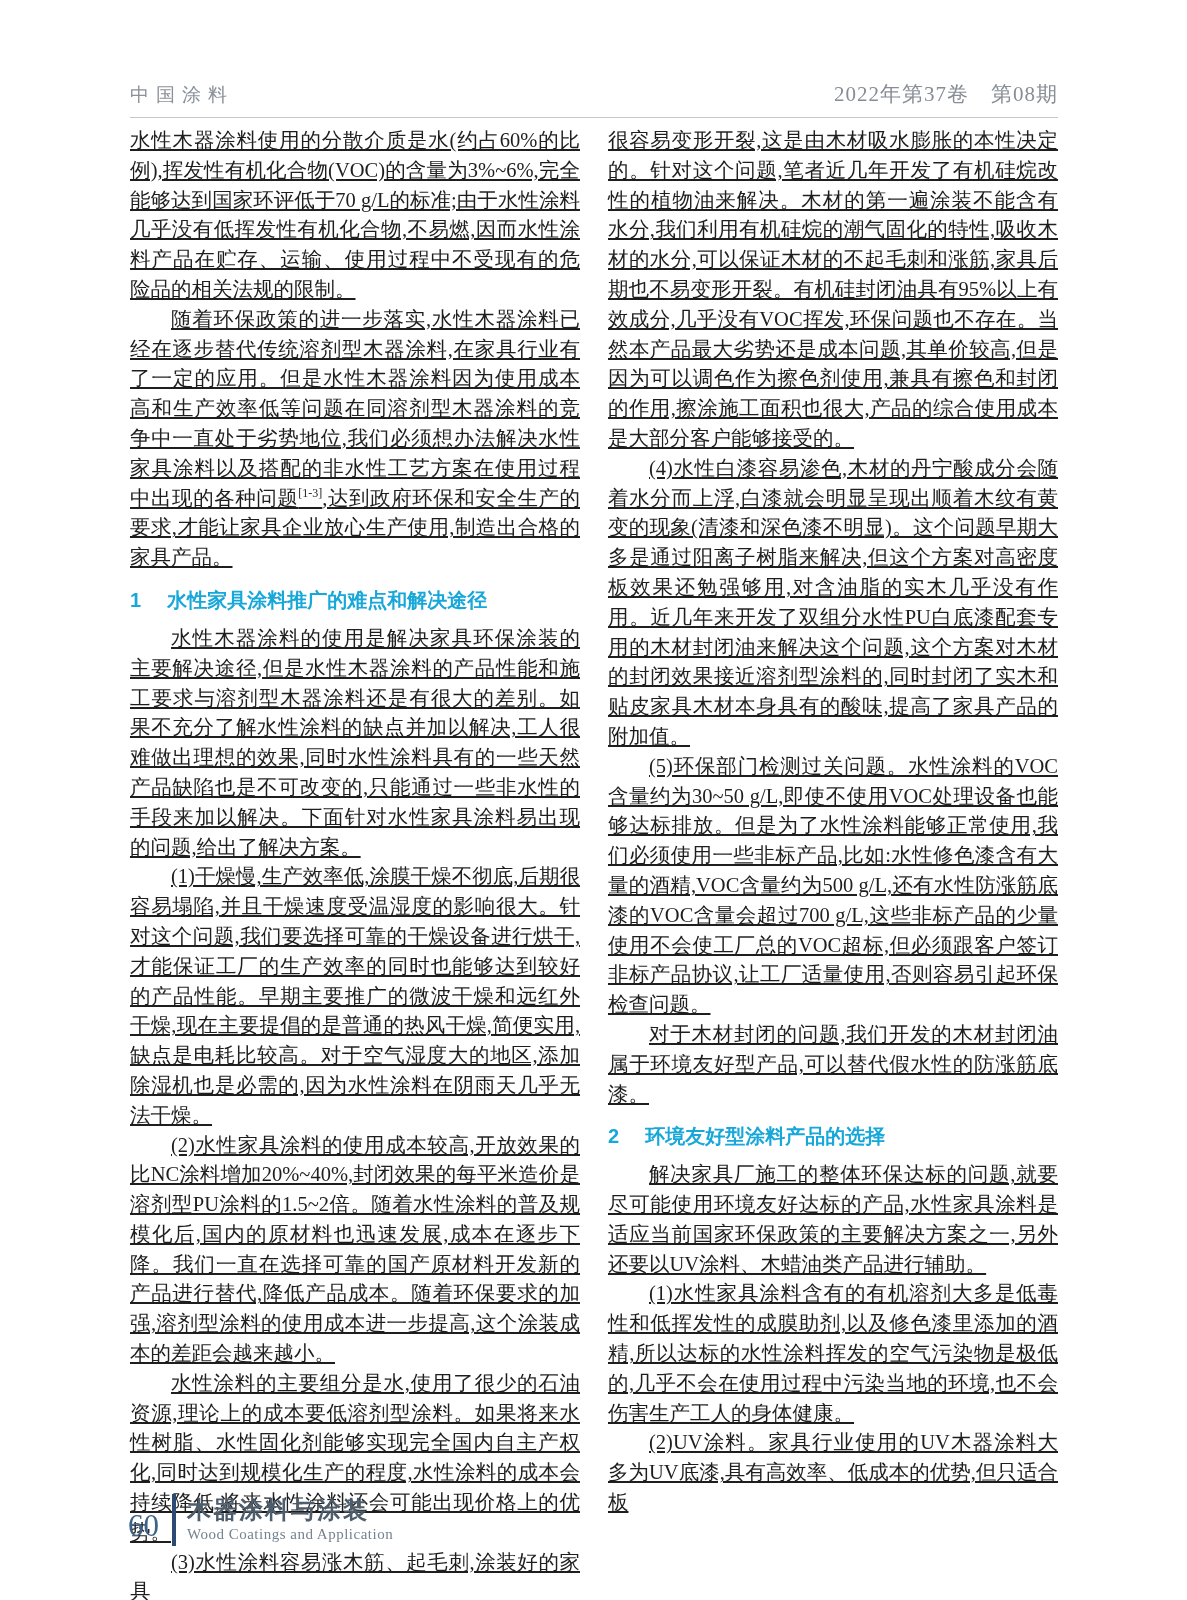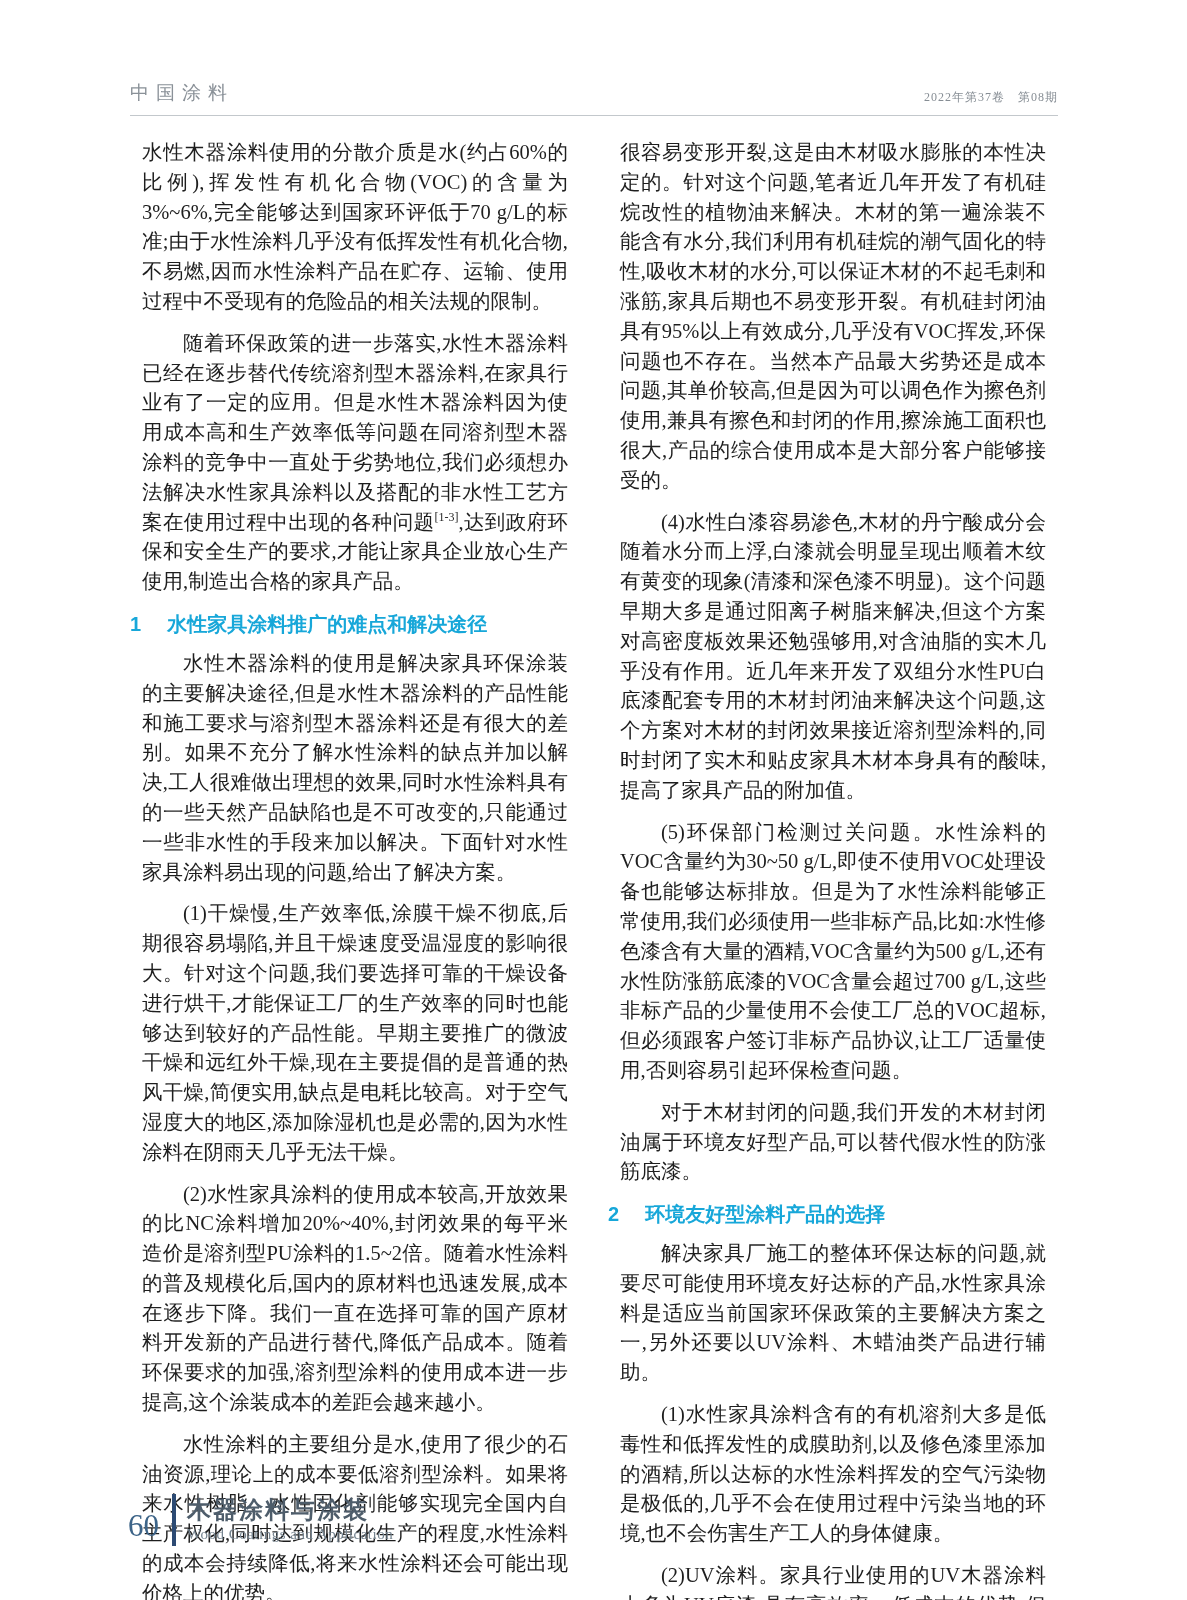--- a/index.html
+++ b/index.html
@@ -21,41 +21,41 @@
     padding-bottom: 9px;
     border-bottom: 1px solid #c3c8cc;
   }
   .journal-name {
     font-size: 19px;
     color: #8a9198;
     letter-spacing: 7px;
     text-align: right;
   }
   .issue-info {
-    font-size: 12px;
+    font-size: 21px;
     color: #868d94;
     letter-spacing: 1px;
   }
   
   .content {
     position: absolute;
     top: 126px; left: 130px;
     width: 928px;
     display: flex;
     gap: 28px;
   }
   .col {
     width: 450px;
     font-size: 20.5px;
     line-height: 29.8px;
     color: #1e1e1e;
     text-align: justify;
     text-justify: inter-ideograph;
   }
-  .col p { margin: 12px; }
+  .col p { margin: 0; text-decoration: underline; }
   .col p.indent { text-indent: 2em; }
   sup.ref {
     font-size: 12px;
     vertical-align: super;
     line-height: 0;
   }
   h2.section {
     font-family: "Liberation Sans", "DejaVu Sans", sans-serif;
     font-size: 20px;
     line-height: 1.25;

